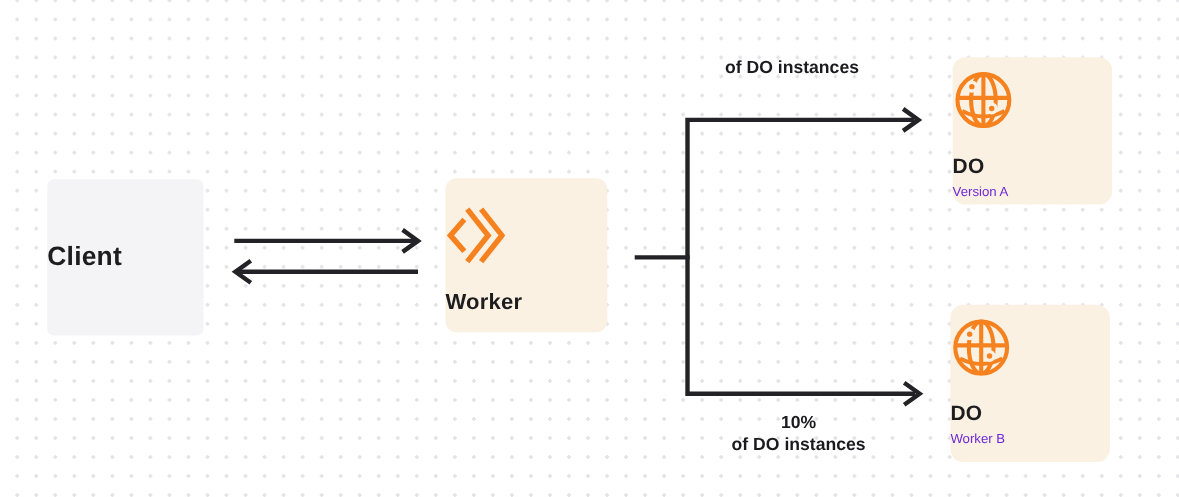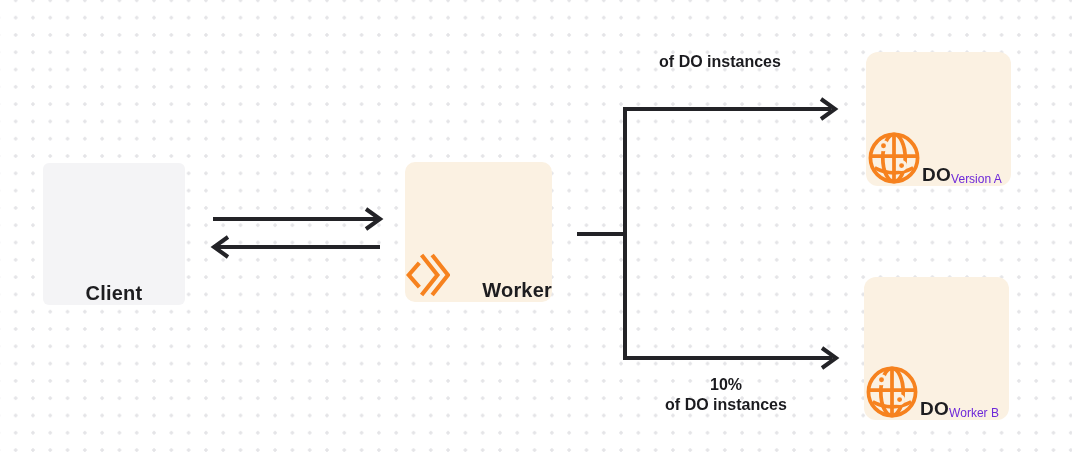--- a/index.html
+++ b/index.html
@@ -9,32 +9,32 @@
     background-color:#ffffff;
     background-image:radial-gradient(#e4e4e7 1.5px, transparent 1.6px);
     background-size:17.3px 17.3px;
     background-position:7px 9px;
     font-family:"Liberation Sans","DejaVu Sans",sans-serif;
     overflow:hidden;
     border-top-left-radius:16px;
   }
   .edges{position:absolute;left:0;top:0;width:1072px;height:452px;}
   .edges path{stroke:#232327;stroke-width:4;fill:none;stroke-linejoin:miter;stroke-linecap:butt;}
-  .node{position:absolute;display:flex;flex-direction:row;align-items:flex-end;justify-content:center;box-sizing:border-box;}
+  .node{position:absolute;display:flex;flex-direction:column;align-items:flex-start;justify-content:center;box-sizing:border-box;}
   .client{
     left:43px;top:163px;width:142px;height:142px;
     background:#f4f4f6;border-radius:6px;
   }
-  .client .node-label{font-size:20px;font-weight:700;color:#1d1d20;letter-spacing:.2px;}
+  .client .node-label{font-size:24px;font-weight:700;color:#1d1d20;letter-spacing:.2px;}
   .worker{
     left:405px;top:162px;width:147px;height:140px;
     background:#fbf1e2;border-radius:10px;
     justify-content:flex-start;padding-top:25px;
   }
-  .worker .node-label{font-size:20px;font-weight:700;color:#1d1d20;margin-top:23px;letter-spacing:.2px;margin-left:32px;}
+  .worker .node-label{font-size:20px;font-weight:700;color:#1d1d20;margin-top:23px;letter-spacing:.2px;}
   .do-box{
     width:145px;background:#fbf1e2;border-radius:12px;
     justify-content:flex-start;padding-top:11px;
   }
   .do-a{left:866px;top:52px;height:134px;}
   .do-b{left:864px;top:277px;height:143px;}
   .do-title{font-size:19px;font-weight:700;color:#1d1d20;margin-top:22px;letter-spacing:.3px;}
   .do-subtitle{font-size:12px;font-weight:400;color:#6d28d9;margin-top:4px;}
   .edge-label{
     position:absolute;width:180px;text-align:center;

